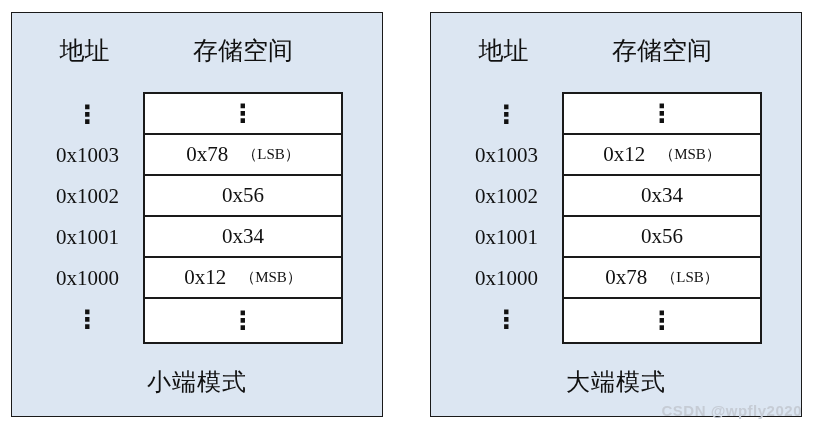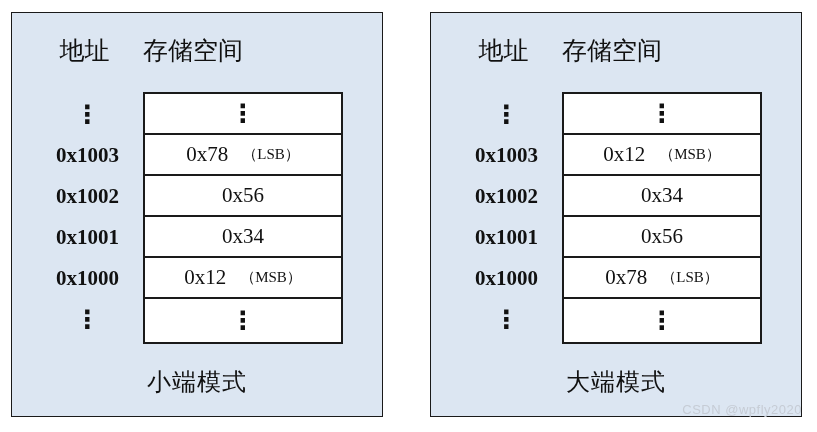--- a/index.html
+++ b/index.html
@@ -36,38 +36,37 @@
     font-size: 25px;
     display: flex;
   }
   .addr-head {
     width: 131px;
     text-align: center;
     padding-left: 14px;
   }
   .store-head {
     width: 200px;
-    text-align: left;
+    text-align: center;
   }
 
   .body {
     position: absolute;
     top: 79px; left: 0;
     display: flex;
   }
   .addr-col {
     width: 131px;
     padding-top: 2px;
   }
   .addr-cell {
     height: 41px;
     display: flex; align-items: center; justify-content: center;
     padding-left: 20px;
     font-size: 21px;
-    font-weight: bold;
   }
   .mem-table {
     width: 200px;
     border: 2px solid var(--border);
     background: var(--cell-bg);
   }
   .mem-cell {
     height: 41px;
     border-bottom: 2px solid var(--border);
     display: flex; align-items: center; justify-content: center;
@@ -86,23 +85,23 @@
   .caption {
     position: absolute;
     top: 353px; left: 0; right: 0;
     text-align: center;
     font-size: 24px;
     letter-spacing: 1px;
   }
   .watermark {
     position: absolute;
     top: 402px; right: 15px;
-    font-size: 13px;
+    font-size: 15px;
     font-family: "Liberation Sans", "DejaVu Sans", sans-serif;
-    font-weight: normal;
+    font-weight: bold;
     color: var(--watermark);
     letter-spacing: 0.5px;
   }
 </style>
 </head>
 <body>
 
 <div class="stage">
 
   <div class="panel left">

